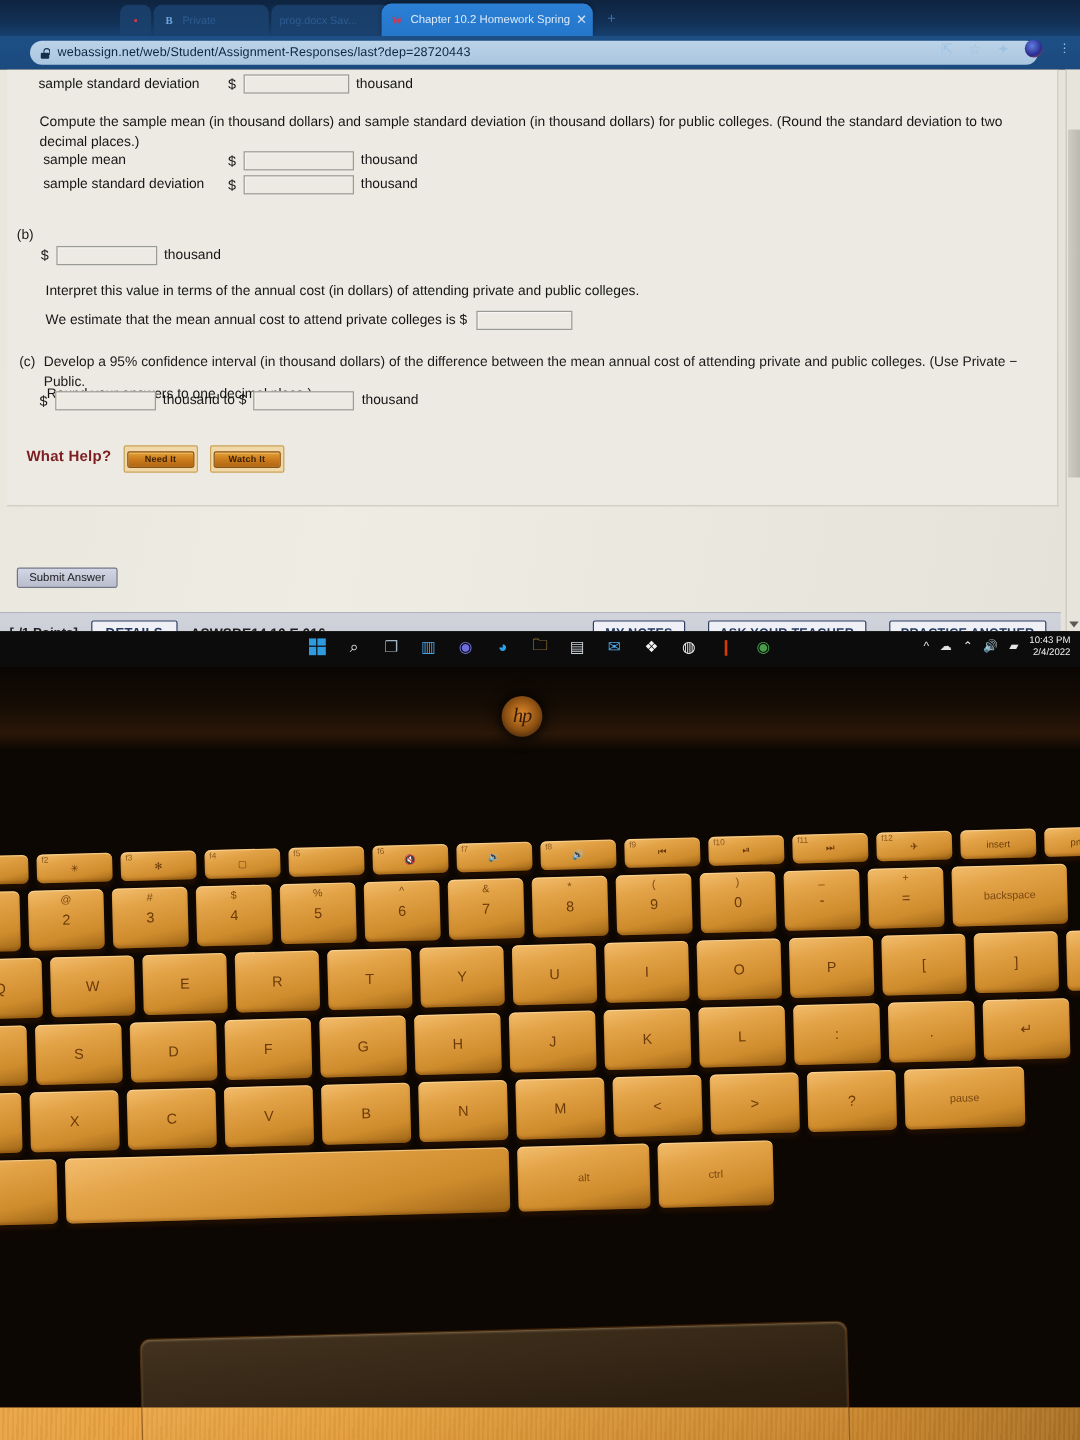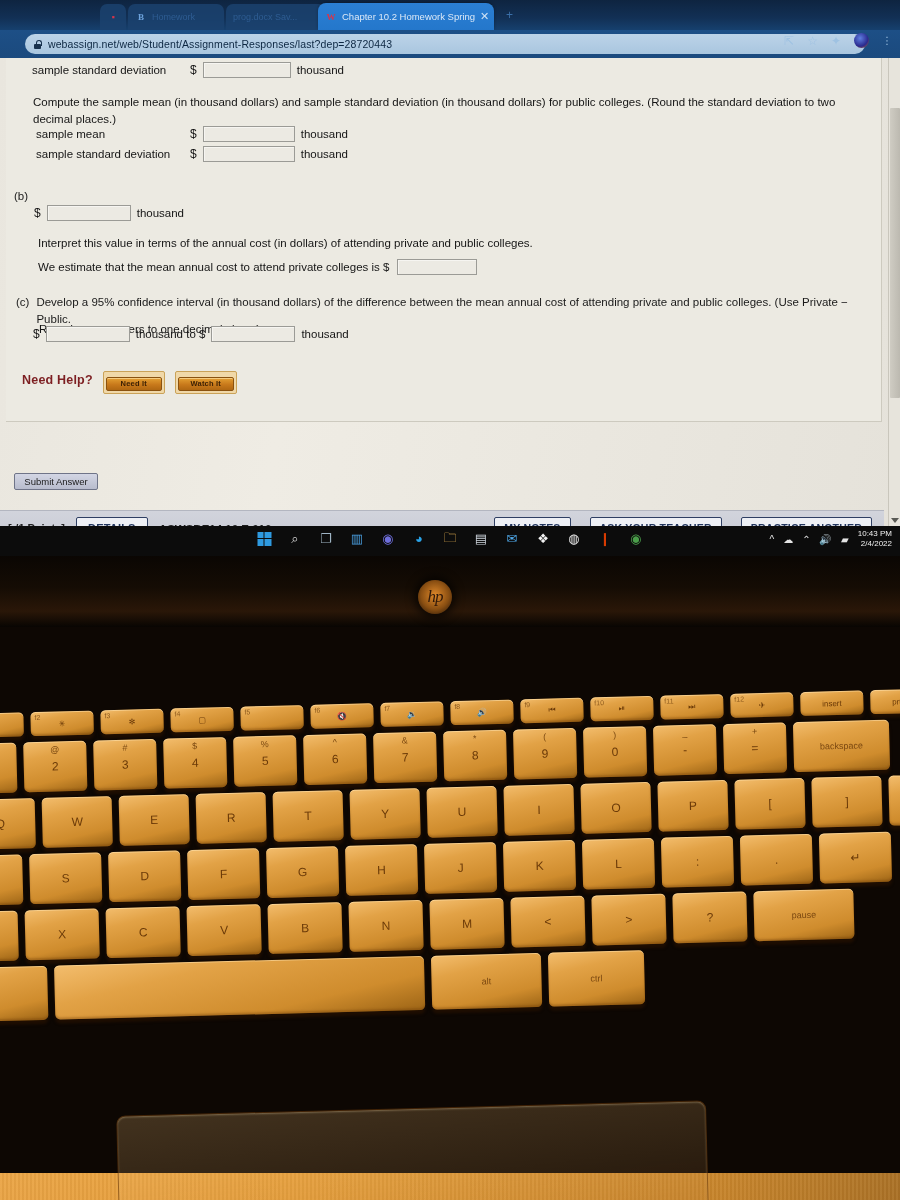--- a/index.html
+++ b/index.html
@@ -475,21 +475,21 @@
   <div class="trackpad"></div>
 
   <div class="screen">
 
     <div class="tabstrip">
       <div class="tab-inactive" style="left:100px; width:26px;">
         <span class="wa-favicon">▪</span>
       </div>
       <div class="tab-inactive" style="left:128px; width:96px;">
         <span class="wa-favicon" style="color:#6da3dd;">B</span>
-        <span>Homework</span>
+        <span>Private</span>
       </div>
       <div class="tab-inactive" style="left:226px; width:108px;">
         <span>prog.docx  Sav...</span>
         <span class="tab-close">✕</span>
       </div>
 
       <div class="tab-active">
         <span class="wa-favicon">W</span>
         <span>Chapter 10.2 Homework  Spring</span>
         <span class="tab-close">✕</span>
@@ -562,21 +562,21 @@
 
       <div class="row" style="position:absolute; left:33px; top:268px;">
         <span class="dollar">$</span>
         <span class="ibox" style="width:84px;"></span>
         <span class="lbl">thousand to $</span>
         <span class="ibox" style="width:84px;"></span>
         <span class="lbl">thousand</span>
       </div>
 
       <div class="row" style="position:absolute; left:22px; top:313px; gap:10px;">
-        <span class="need-help-label">Need Help?</span>
+        <span class="need-help-label">What Help?</span>
         <span class="help-wrap">
           <span class="help-btn">Need It</span>
         </span>
         <span class="help-wrap">
           <span class="help-btn">Watch It</span>
         </span>
       </div>
 
       <div class="submit-btn">Submit Answer</div>
 

